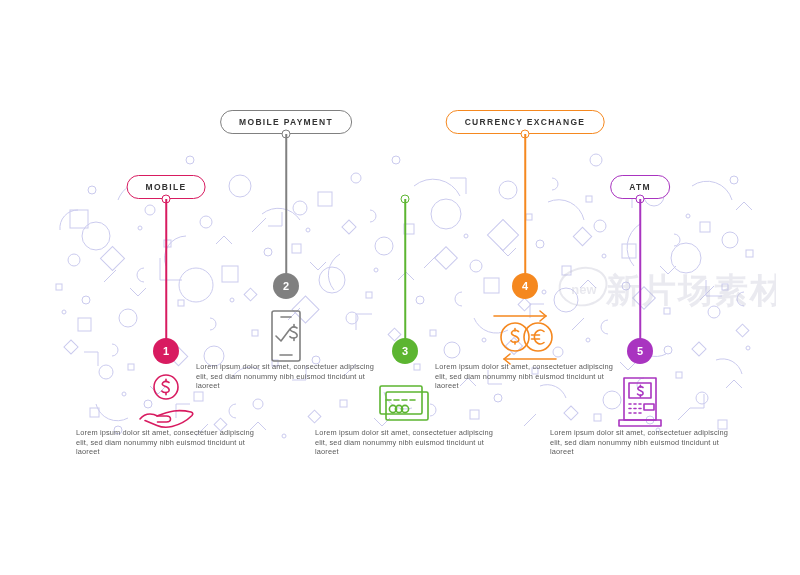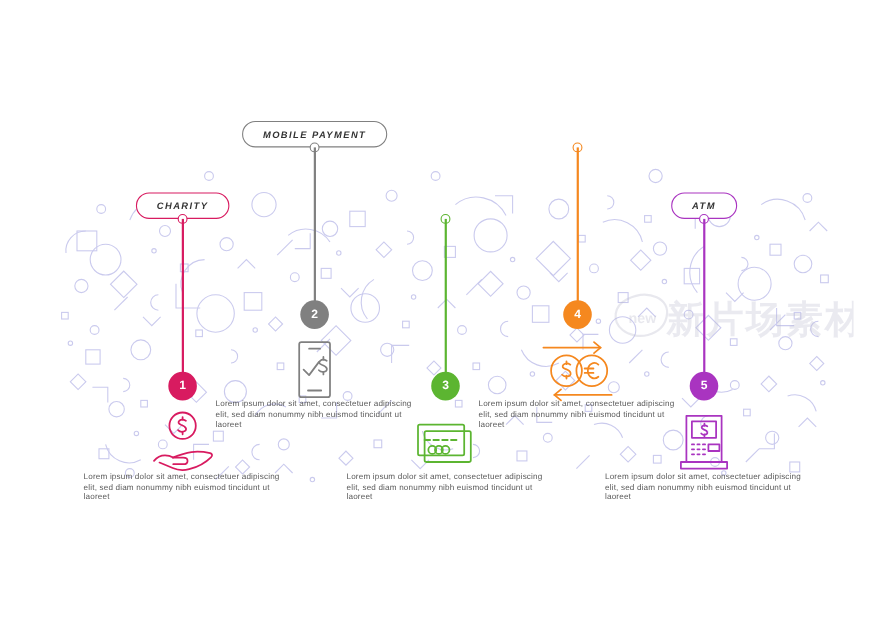--- a/index.html
+++ b/index.html
@@ -53,21 +53,20 @@
     height: 24px;
     line-height: 23px;
     padding: 0 18px;
     white-space: nowrap;
     font-size: 8.5px;
     font-weight: bold;
     letter-spacing: 1.3px;
     color: #333333;
     background: #ffffff;
     box-sizing: border-box;
-    font-style: italic;
   }
   
   .node {
     position: absolute;
     left: 50%;
     transform: translate(-50%, -50%);
     width: 9px;
     height: 9px;
     border-radius: 50%;
     background: #ffffff;
@@ -315,21 +314,21 @@
   <svg id="watermark" viewBox="0 0 220 58" xmlns="http://www.w3.org/2000/svg">
     <g>
       <path d="M14 10 C34 0 54 10 50 26 C46 44 22 48 10 38 C0 30 2 16 14 10 Z" fill="none" stroke="#b5b5c8" stroke-width="2"></path>
       <text x="28" y="32" font-family="'Liberation Sans', sans-serif" font-size="13" font-weight="bold" fill="#b5b5c8" text-anchor="middle">new</text>
       <text x="140" y="40" font-family="'Liberation Sans', sans-serif" font-size="34" font-weight="bold" fill="#bcbcd0" text-anchor="middle" letter-spacing="2">新片场素材</text>
     </g>
   </svg>
 
   <div class="step" style="left:56px;">
     <div class="pill" style="top:175px; border-color:#d81b60;">
-      <span>CHARITY</span>
+      <span>MOBILE</span>
     </div>
     <div class="node" style="top:199px; border-color:#d81b60;"></div>
     <div class="connector" style="top:199px; height:152px; background:#d81b60;"></div>
     <div class="numdisc" style="top:351px; background:#d81b60;">
       <span>1</span>
     </div>
     <div class="icon-wrap" style="top:370px;">
       <svg viewBox="0 0 62 62" xmlns="http://www.w3.org/2000/svg">
         <g fill="none" stroke="#d81b60" stroke-width="1.6" stroke-linecap="round" stroke-linejoin="round">
           <circle cx="31" cy="17" r="12"></circle>
@@ -382,20 +381,23 @@
           <circle cx="19" cy="39" r="3.6"></circle>
           <circle cx="25" cy="39" r="3.6"></circle>
           <circle cx="31" cy="39" r="3.6"></circle>
         </g>
       </svg>
     </div>
     <div class="body-copy" style="top:428px;">Lorem ipsum dolor sit amet, consectetuer adipiscing elit, sed diam nonummy nibh euismod tincidunt ut laoreet</div>
   </div>
 
   <div class="step" style="left:415px;">
+    <div class="pill" style="top:110px; border-color:#f5881f;">
+      <span>CURRENCY EXCHANGE</span>
+    </div>
     <div class="node" style="top:134px; border-color:#f5881f;"></div>
     <div class="connector" style="top:134px; height:152px; background:#f5881f;"></div>
     <div class="numdisc" style="top:286px; background:#f5881f;">
       <span>4</span>
     </div>
     <div class="icon-wrap" style="top:305px; width:78px;">
       <svg viewBox="0 0 78 62" xmlns="http://www.w3.org/2000/svg">
         <g fill="none" stroke="#f5881f" stroke-width="1.6" stroke-linecap="round" stroke-linejoin="round">
           <path d="M8 11 h52"></path>
           <path d="M54 6 l6 5 l-6 5"></path>

